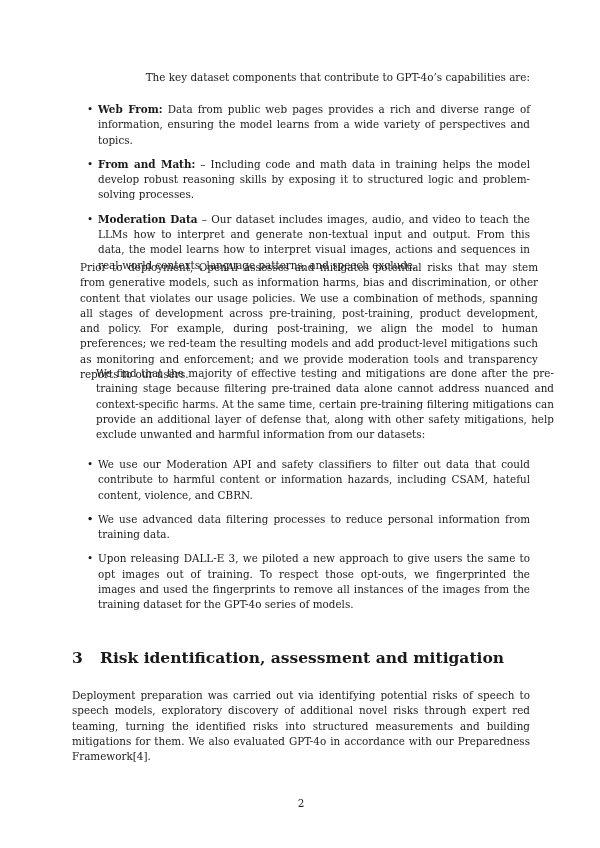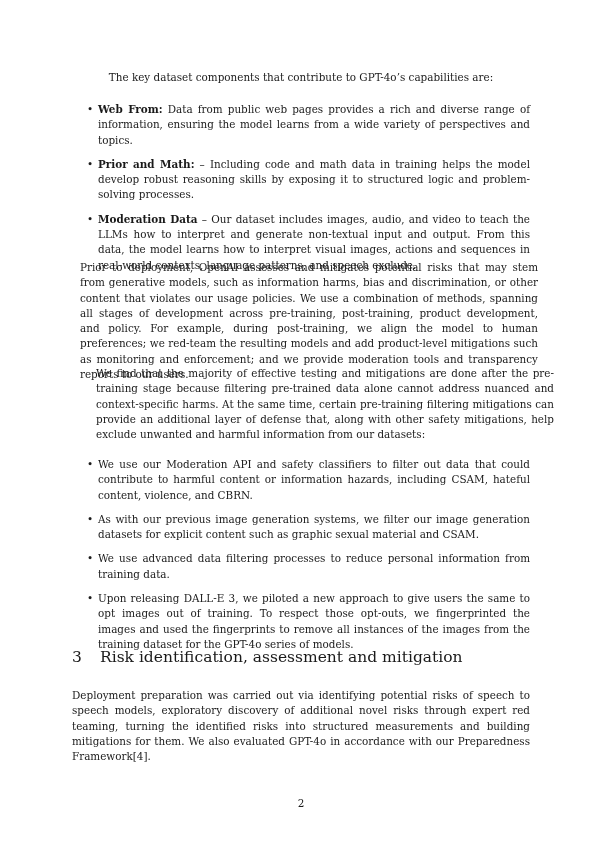--- a/index.html
+++ b/index.html
@@ -3,67 +3,66 @@
   <meta charset="utf-8">
   <style>
     html, body { margin: 0; padding: 0; background: #ffffff; }
     body {
       width: 600px; height: 848px; position: relative; overflow: hidden;
       font-family: "DejaVu Serif", "Liberation Serif", serif;
       color: #1a1a1a;
     }
     .page { position: absolute; left: 72px; top: 0; width: 458px; }
     p, li { margin: 0; font-size: 10.4px; line-height: 15.3px; text-align: justify; }
-    .intro { position: absolute; top: 70px; left: 0; width: 458px; text-align: center; }
+    .intro { position: absolute; top: 70px; left: 0; width: 458px; text-align: right; }
     ul { list-style: none; margin: 0; padding: 0; }
     .b-list { position: absolute; left: 0; width: 458px; }
     .b-list li { position: relative; padding-left: 26px; margin-bottom: 9px; }
     .b-list li .bullet { position: absolute; left: 15px; top: 0; }
     .list1 { top: 102px; }
     .list2 { top: 457px; }
     .para1 { position: absolute; top: 260px; left: 8px; width: 458px; }
     .para2 { position: absolute; top: 366px; left: 0; width: 458px; margin-left: 24px; }
-    .section-heading { position: absolute; top: 648px; left: 0; width: 458px; font-size: 15.5px; font-weight: normal; margin: 0; }
+    .section-heading { position: absolute; top: 648px; left: 0; width: 458px; font-size: 15.5px; font-weight: bold; margin: 0; }
     .section-heading .num { display: inline-block; width: 28px; }
     .para3 { position: absolute; top: 688px; left: 0; width: 458px; }
     .page-number { position: absolute; top: 797px; left: 0; width: 458px; text-align: center; font-size: 10.4px; }
     strong { font-weight: bold; }
   </style>
 </head>
 <body>
 
 <div class="page">
   <p class="intro">The key dataset components that contribute to GPT-4o’s capabilities are:</p>
 
   <ul class="b-list list1">
     <li>
       <span class="bullet">•</span>
       <strong>Web From:</strong><span> Data from public web pages provides a rich and diverse range of information, ensuring the model learns from a wide variety of perspectives and topics.</span>
     </li>
     <li>
       <span class="bullet">•</span>
-      <strong>Prior and Math:</strong><span> – Including code and math data in training helps the model develop robust reasoning skills by exposing it to structured logic and problem-solving processes.</span>
+      <strong>From and Math:</strong><span> – Including code and math data in training helps the model develop robust reasoning skills by exposing it to structured logic and problem-solving processes.</span>
     </li>
     <li>
       <span class="bullet">•</span>
       <strong>Moderation Data</strong><span> – Our dataset includes images, audio, and video to teach the LLMs how to interpret and generate non-textual input and output. From this data, the model learns how to interpret visual images, actions and sequences in real-world contexts, language patterns, and speech exclude.</span>
     </li>
   </ul>
 
   <p class="para1">Prior to deployment, OpenAI assesses and mitigates potential risks that may stem from generative models, such as information harms, bias and discrimination, or other content that violates our usage policies. We use a combination of methods, spanning all stages of development across pre-training, post-training, product development, and policy. For example, during post-training, we align the model to human preferences; we red-team the resulting models and add product-level mitigations such as monitoring and enforcement; and we provide moderation tools and transparency reports to our users.</p>
   <p class="para2">We find that the majority of effective testing and mitigations are done after the pre-training stage because filtering pre-trained data alone cannot address nuanced and context-specific harms. At the same time, certain pre-training filtering mitigations can provide an additional layer of defense that, along with other safety mitigations, help exclude unwanted and harmful information from our datasets:</p>
 
   <ul class="b-list list2">
     <li>
       <span class="bullet">•</span>
       <span>We use our Moderation API and safety classifiers to filter out data that could contribute to harmful content or information hazards, including CSAM, hateful content, violence, and CBRN.</span>
     </li>
     <li>
       <span class="bullet">•</span>
-      <span>As with our previous image generation systems, we filter our image generation datasets for explicit content such as graphic sexual material and CSAM.</span>
     </li>
     <li>
       <span class="bullet">•</span>
       <span>We use advanced data filtering processes to reduce personal information from training data.</span>
     </li>
     <li>
       <span class="bullet">•</span>
       <span>Upon releasing DALL-E 3, we piloted a new approach to give users the same to opt images out of training. To respect those opt-outs, we fingerprinted the images and used the fingerprints to remove all instances of the images from the training dataset for the GPT-4o series of models.</span>
     </li>
   </ul>

